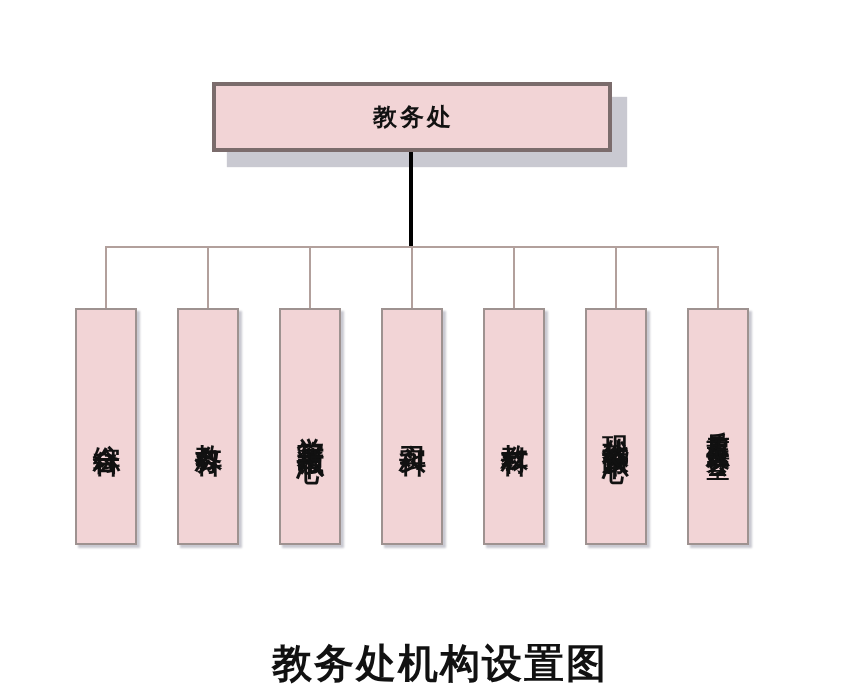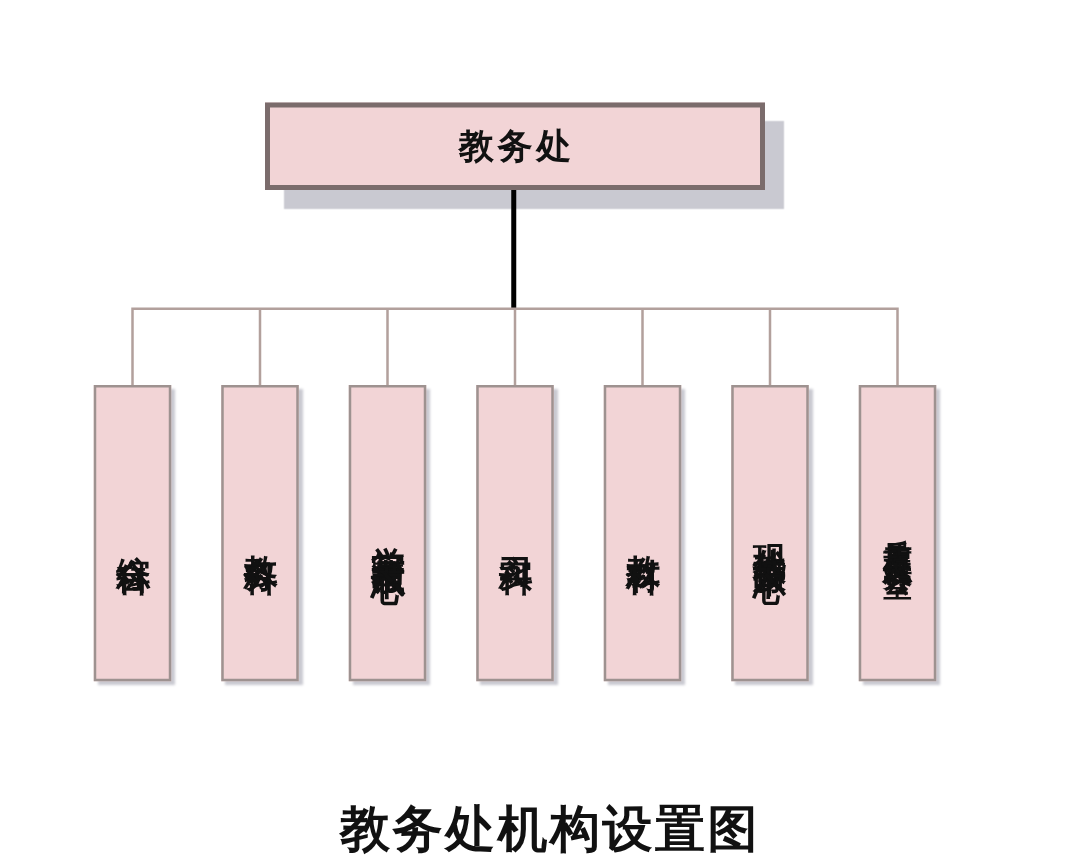--- a/index.html
+++ b/index.html
@@ -20,21 +20,21 @@
     height: 70px;
     box-sizing: border-box;
     background: var(--box-fill, #f2d4d6);
     border: 4px solid var(--root-border, #7b6c6c);
     box-shadow: 15px 15px 1px var(--shadow, #c9c9d1);
     display: flex;
     align-items: center;
     justify-content: center;
   }
   .root-label {
-    font-size: 28px;
+    font-size: 24px;
     font-weight: bold;
     letter-spacing: 3px;
     text-indent: 3px;
   }
   .trunk-line {
     position: absolute;
     left: 409px;
     top: 152px;
     width: 4px;
     height: 95px;

